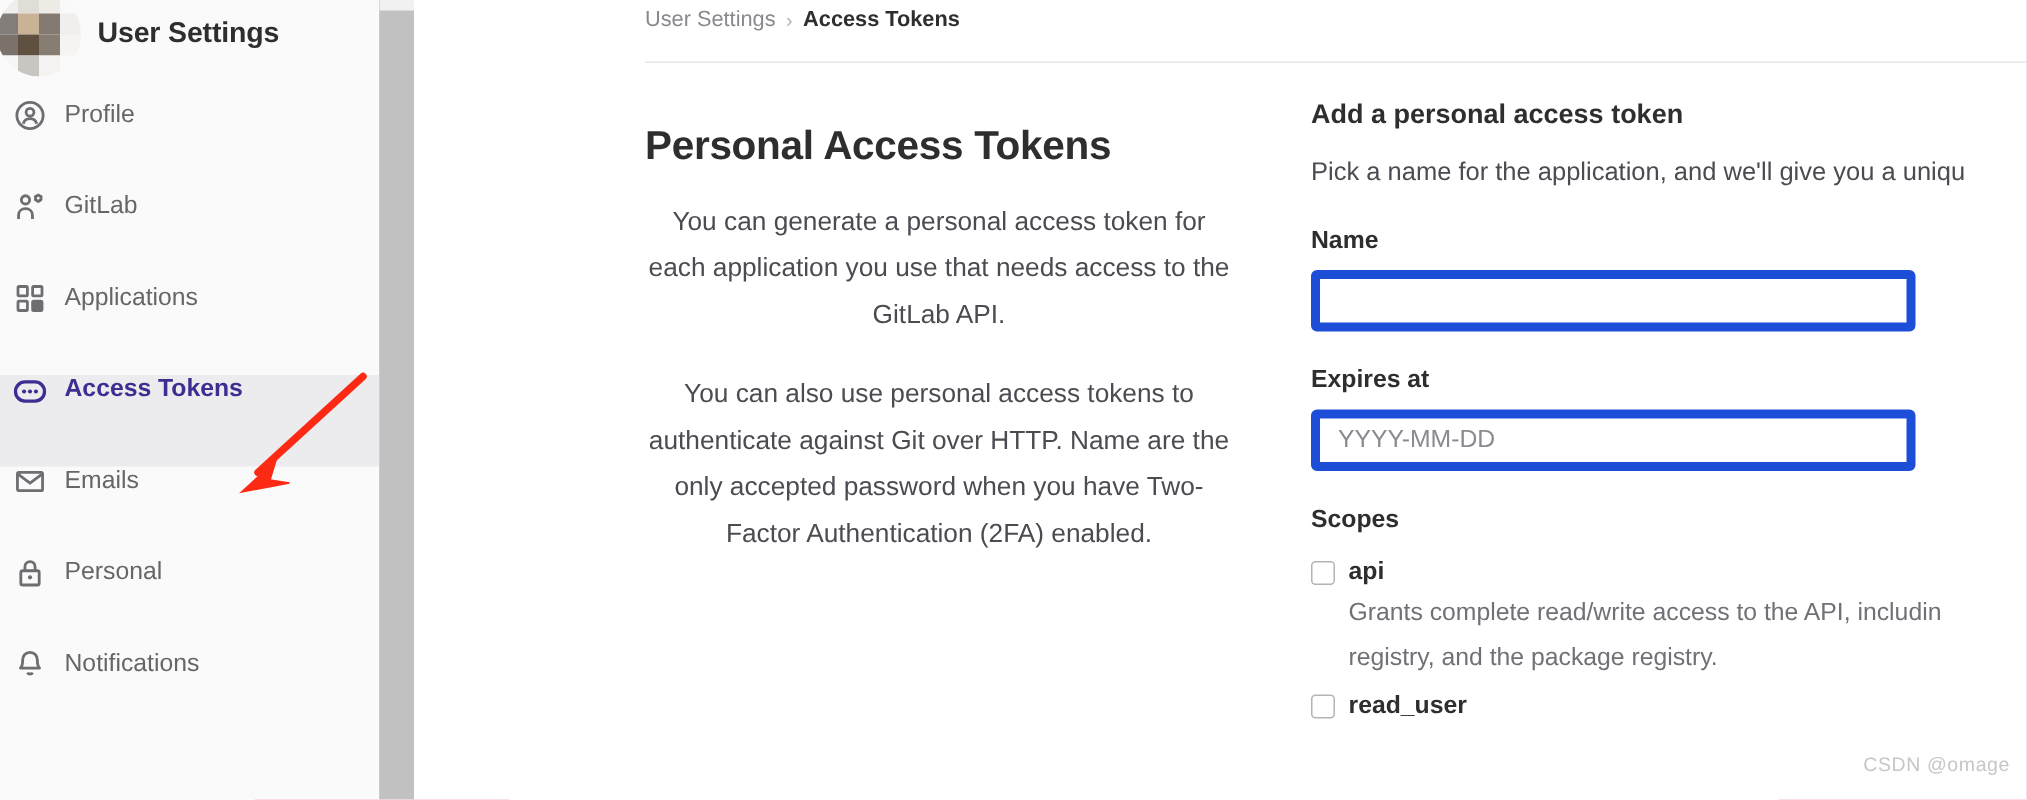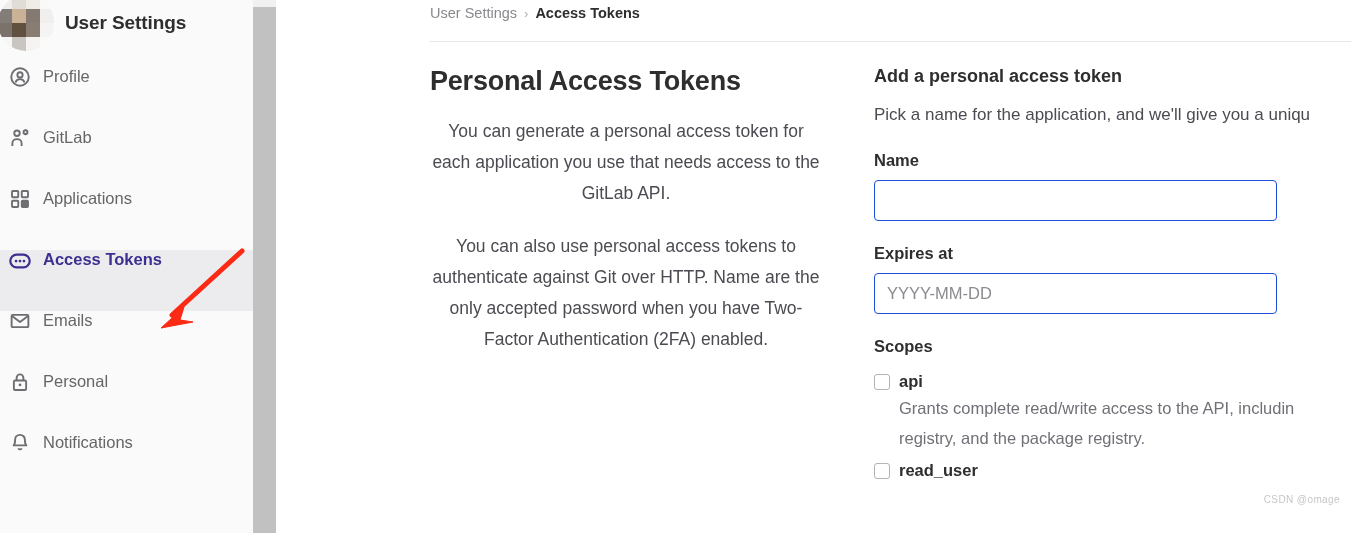--- a/index.html
+++ b/index.html
@@ -127,21 +127,21 @@
   
   #left-col {
     position: absolute;
     left: 154px; top: 66px;
     width: 400px;
   }
   #page-title {
     font-size: 27px;
     font-weight: bold;
     color: #2e2e2e;
-    margin: 0 0 19px 0;
+    margin: 16px 0 19px 0;
     letter-spacing: -0.2px;
   }
   .body-para {
     font-size: 17.5px;
     line-height: 31px;
     color: #4b4b52;
     margin: 0 0 22px 0;
     width: 392px;
     text-align: center;
   }
@@ -168,21 +168,21 @@
   }
   .field-label {
     font-size: 16.5px;
     font-weight: bold;
     color: #2e2e2e;
     margin-bottom: 10px;
   }
   .text-input {
     width: 403px;
     height: 41px;
-    border: 1px solid #1d4ed8;
+    border: 6px solid #1d4ed8;
     border-radius: 4px;
     background: #fff;
     font-size: 16.5px;
     color: #3d3d42;
     padding: 0 12px;
     outline: none;
     font-family: "Liberation Sans", sans-serif;
     margin-bottom: 23px;
   }
   .text-input::placeholder { color: #8a8a90; }
@@ -222,22 +222,22 @@
   #arrow-annotation {
     position: absolute;
     left: 150px; top: 243px;
     width: 100px; height: 95px;
     pointer-events: none;
   }
 
   
   #watermark {
     position: absolute;
-    right: 11px; bottom: 28px;
-    font-size: 10px;
+    right: 11px; bottom: 16px;
+    font-size: 13px;
     color: #c6c6c6;
     letter-spacing: 0.4px;
     white-space: nowrap;
     padding-left: 45px;
   }
 </style>
 </head>
 <body>
 
 <div id="app">

